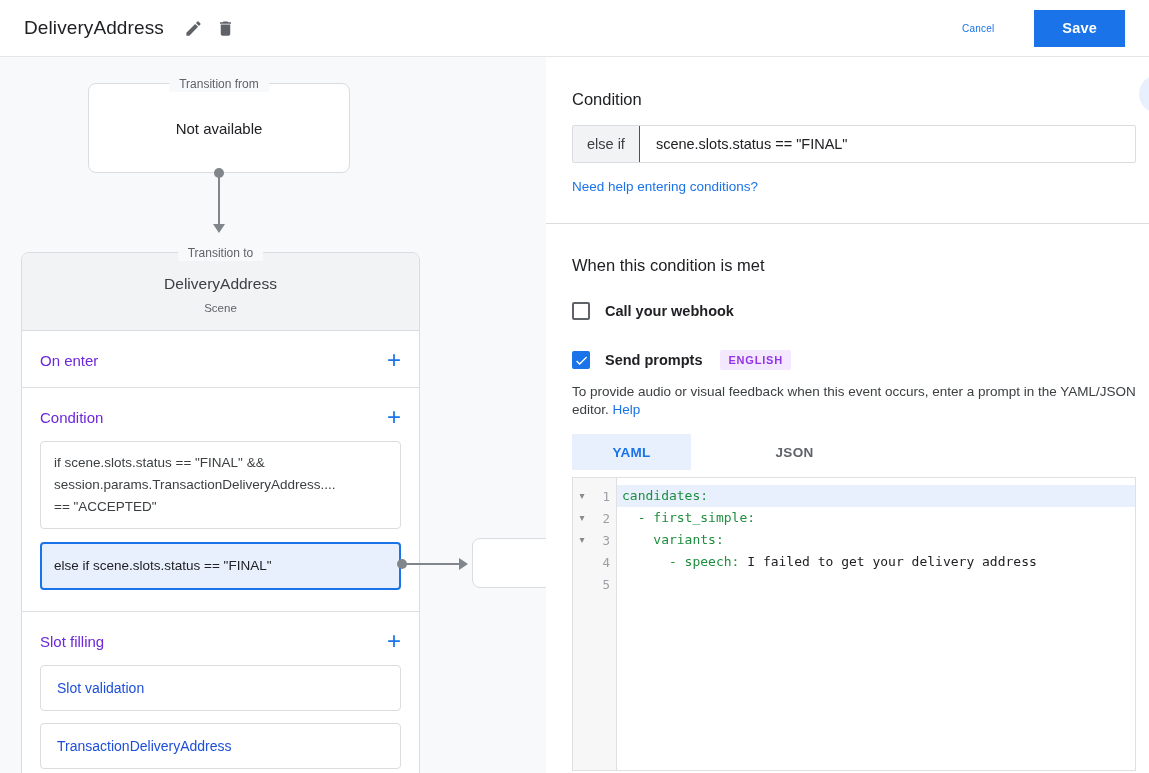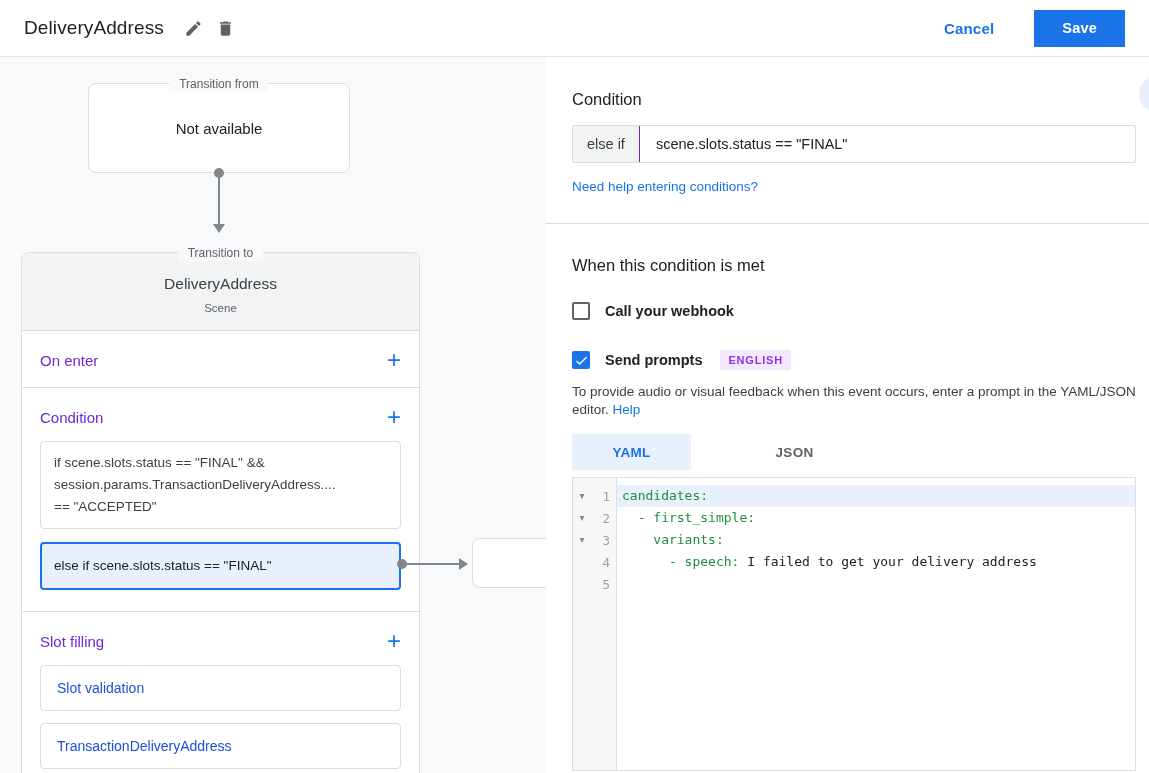--- a/index.html
+++ b/index.html
@@ -26,21 +26,21 @@
   .icon-btn{
     background:none;border:none;cursor:pointer;
     display:flex;align-items:center;justify-content:center;
     width:32px;height:32px;border-radius:50%;
   }
   .icon-btn:first-of-type{margin-left:14px;}
   .icon-btn svg{fill:#5f6368;}
   .header-spacer{flex:1;}
   .cancel-btn{
     background:none;border:none;cursor:pointer;
-    color:var(--accent);font-size:15px;font-weight:700;
+    color:var(--accent);font-size:10px;font-weight:400;
     font-family:inherit;margin-right:40px;letter-spacing:.2px;margin-left:44px;
   }
   .save-btn{
     background:var(--accent);color:#fff;border:none;cursor:pointer;
     font-size:14.5px;font-weight:700;font-family:inherit;
     padding:0 28px;height:37px;border-radius:0;letter-spacing:.2px;
   }
   
   .main{display:flex;height:716px;}
   .canvas{

